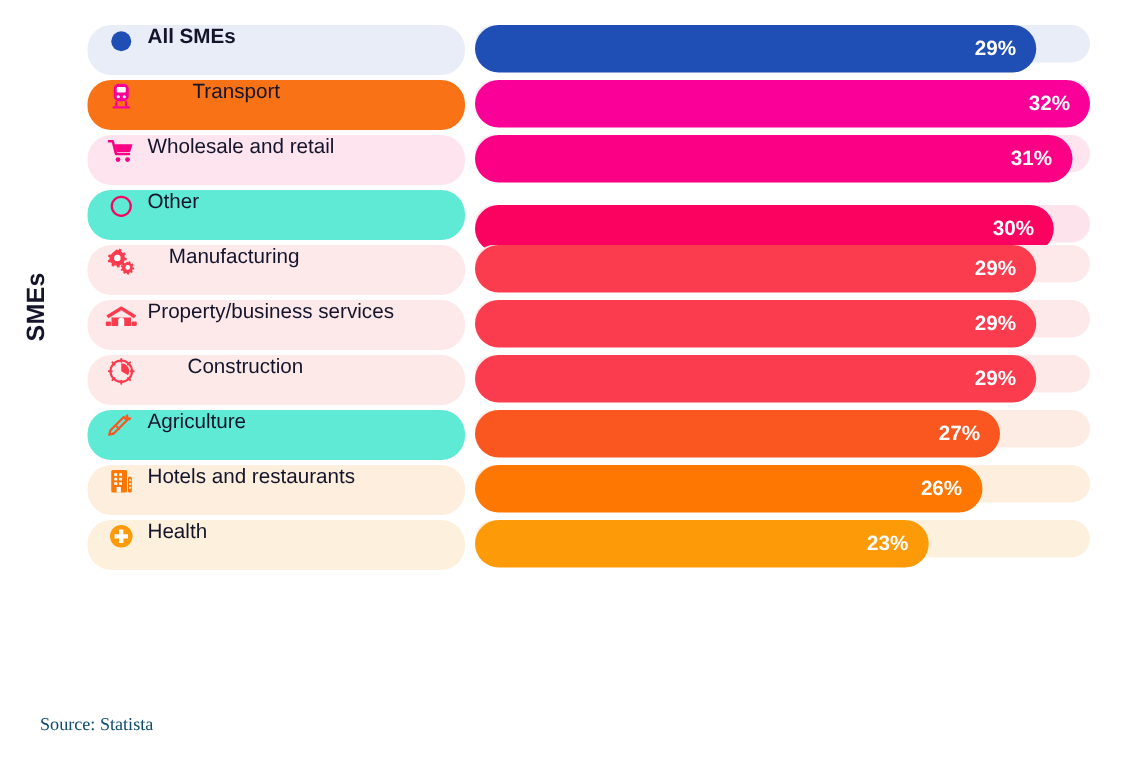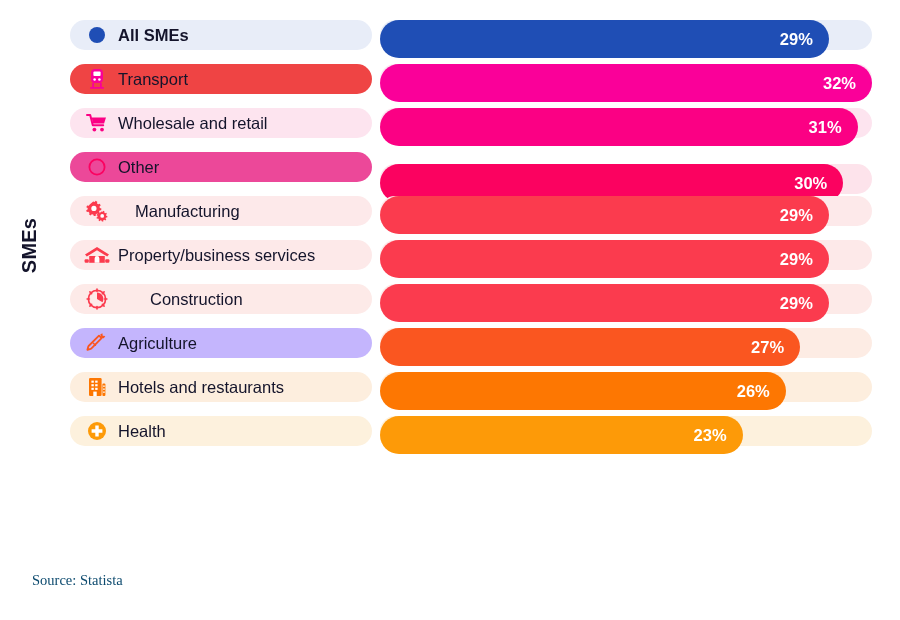--- a/index.html
+++ b/index.html
@@ -34,23 +34,23 @@
   .row{
     position:relative;
     height:38px;
     margin-bottom:6px;
     display:flex;
     align-items:center;
   }
   .label-panel{
     position:absolute;
     left:0;top:0;
-    width:302px;height:30px;
+    width:302px;height:40px;
     border-radius:19px;
-    display:flex;align-items:center;
+    display:flex;align-items:flex-start;
     box-sizing:border-box;
     padding-left:14px;
   }
   .icon-box{
     width:26px;height:26px;
     flex:0 0 26px;
     display:flex;align-items:center;justify-content:center;
     margin-right:8px;
   }
   .icon-box svg{display:block;}
@@ -125,21 +125,21 @@
           </span>
           <span class="row-label">All SMEs</span>
         </div>
         <div class="track" style="background: rgb(232, 237, 248);">
           <div class="bar" style="background: rgb(31, 78, 181); width: 448.873px;">
             <span class="bar-value">29%</span>
           </div>
         </div>
       </div>
       <div class="row">
-        <div class="label-panel" style="background: #ef4444;">
+        <div class="label-panel" style="background: #f97316; gap: 36px;">
           <span class="icon-box">
             <svg width="20" height="22" viewBox="0 0 20 22">
               <rect x="4" y="1" width="12" height="14" rx="4" fill="#fa0099"></rect>
               <rect x="6.4" y="3.6" width="7.2" height="4.4" rx="1" fill="#fff"></rect>
               <circle cx="7.6" cy="11.4" r="1.25" fill="#fff"></circle>
               <circle cx="12.4" cy="11.4" r="1.25" fill="#fff"></circle>
               <rect x="5.2" y="15" width="1.8" height="4" fill="#fa0099"></rect>
               <rect x="13" y="15" width="1.8" height="4" fill="#fa0099"></rect>
               <rect x="3" y="19" width="14" height="1.7" rx="0.8" fill="#fa0099"></rect>
             </svg>
@@ -164,21 +164,21 @@
           </span>
           <span class="row-label">Wholesale and retail</span>
         </div>
         <div class="track" style="background: rgb(253, 228, 239);">
           <div class="bar" style="background: rgb(251, 0, 132); width: 477.624px;">
             <span class="bar-value">31%</span>
           </div>
         </div>
       </div>
       <div class="row">
-        <div class="label-panel" style="background: #ec4899;">
+        <div class="label-panel" style="background: #5eead4;">
           <span class="icon-box">
             <svg width="20" height="20" viewBox="0 0 20 20">
               <circle cx="10" cy="10" r="7.6" fill="none" stroke="#fb0260" stroke-width="1.8"></circle>
             </svg>
           </span>
           <span class="row-label">Other</span>
         </div>
         <div class="track" style="background: rgb(253, 227, 235); margin-top: 12px;">
           <div class="bar" style="background: rgb(251, 2, 96); width: 463.249px;">
             <span class="bar-value">30%</span>
@@ -246,21 +246,21 @@
           </span>
           <span class="row-label">Construction</span>
         </div>
         <div class="track" style="background: rgb(253, 234, 232);">
           <div class="bar" style="background: rgb(251, 59, 78); width: 448.873px;">
             <span class="bar-value">29%</span>
           </div>
         </div>
       </div>
       <div class="row">
-        <div class="label-panel" style="background: #c4b5fd;">
+        <div class="label-panel" style="background: #5eead4;">
           <span class="icon-box">
             <svg width="22" height="22" viewBox="0 0 22 22">
               <path d="M15.6 6.2 L5.2 16.6 a1 1 0 0 1-.5.3l-3.3.9.9-3.3a1 1 0 0 1 .3-.5L13 3.6 Z" fill="none" stroke="#fa5620" stroke-width="1.8" stroke-linejoin="round"></path>
               <path d="M14.2 2.6 l2.2-1.4.3 2.6 2.6.3-1.4 2.2-2.2-.4z" fill="#fa5620"></path>
               <line x1="7.4" y1="11.2" x2="9.4" y2="13.2" stroke="#fa5620" stroke-width="1.5" stroke-linecap="round"></line>
             </svg>
           </span>
           <span class="row-label">Agriculture</span>
         </div>
         <div class="track" style="background: rgb(253, 236, 228);">

